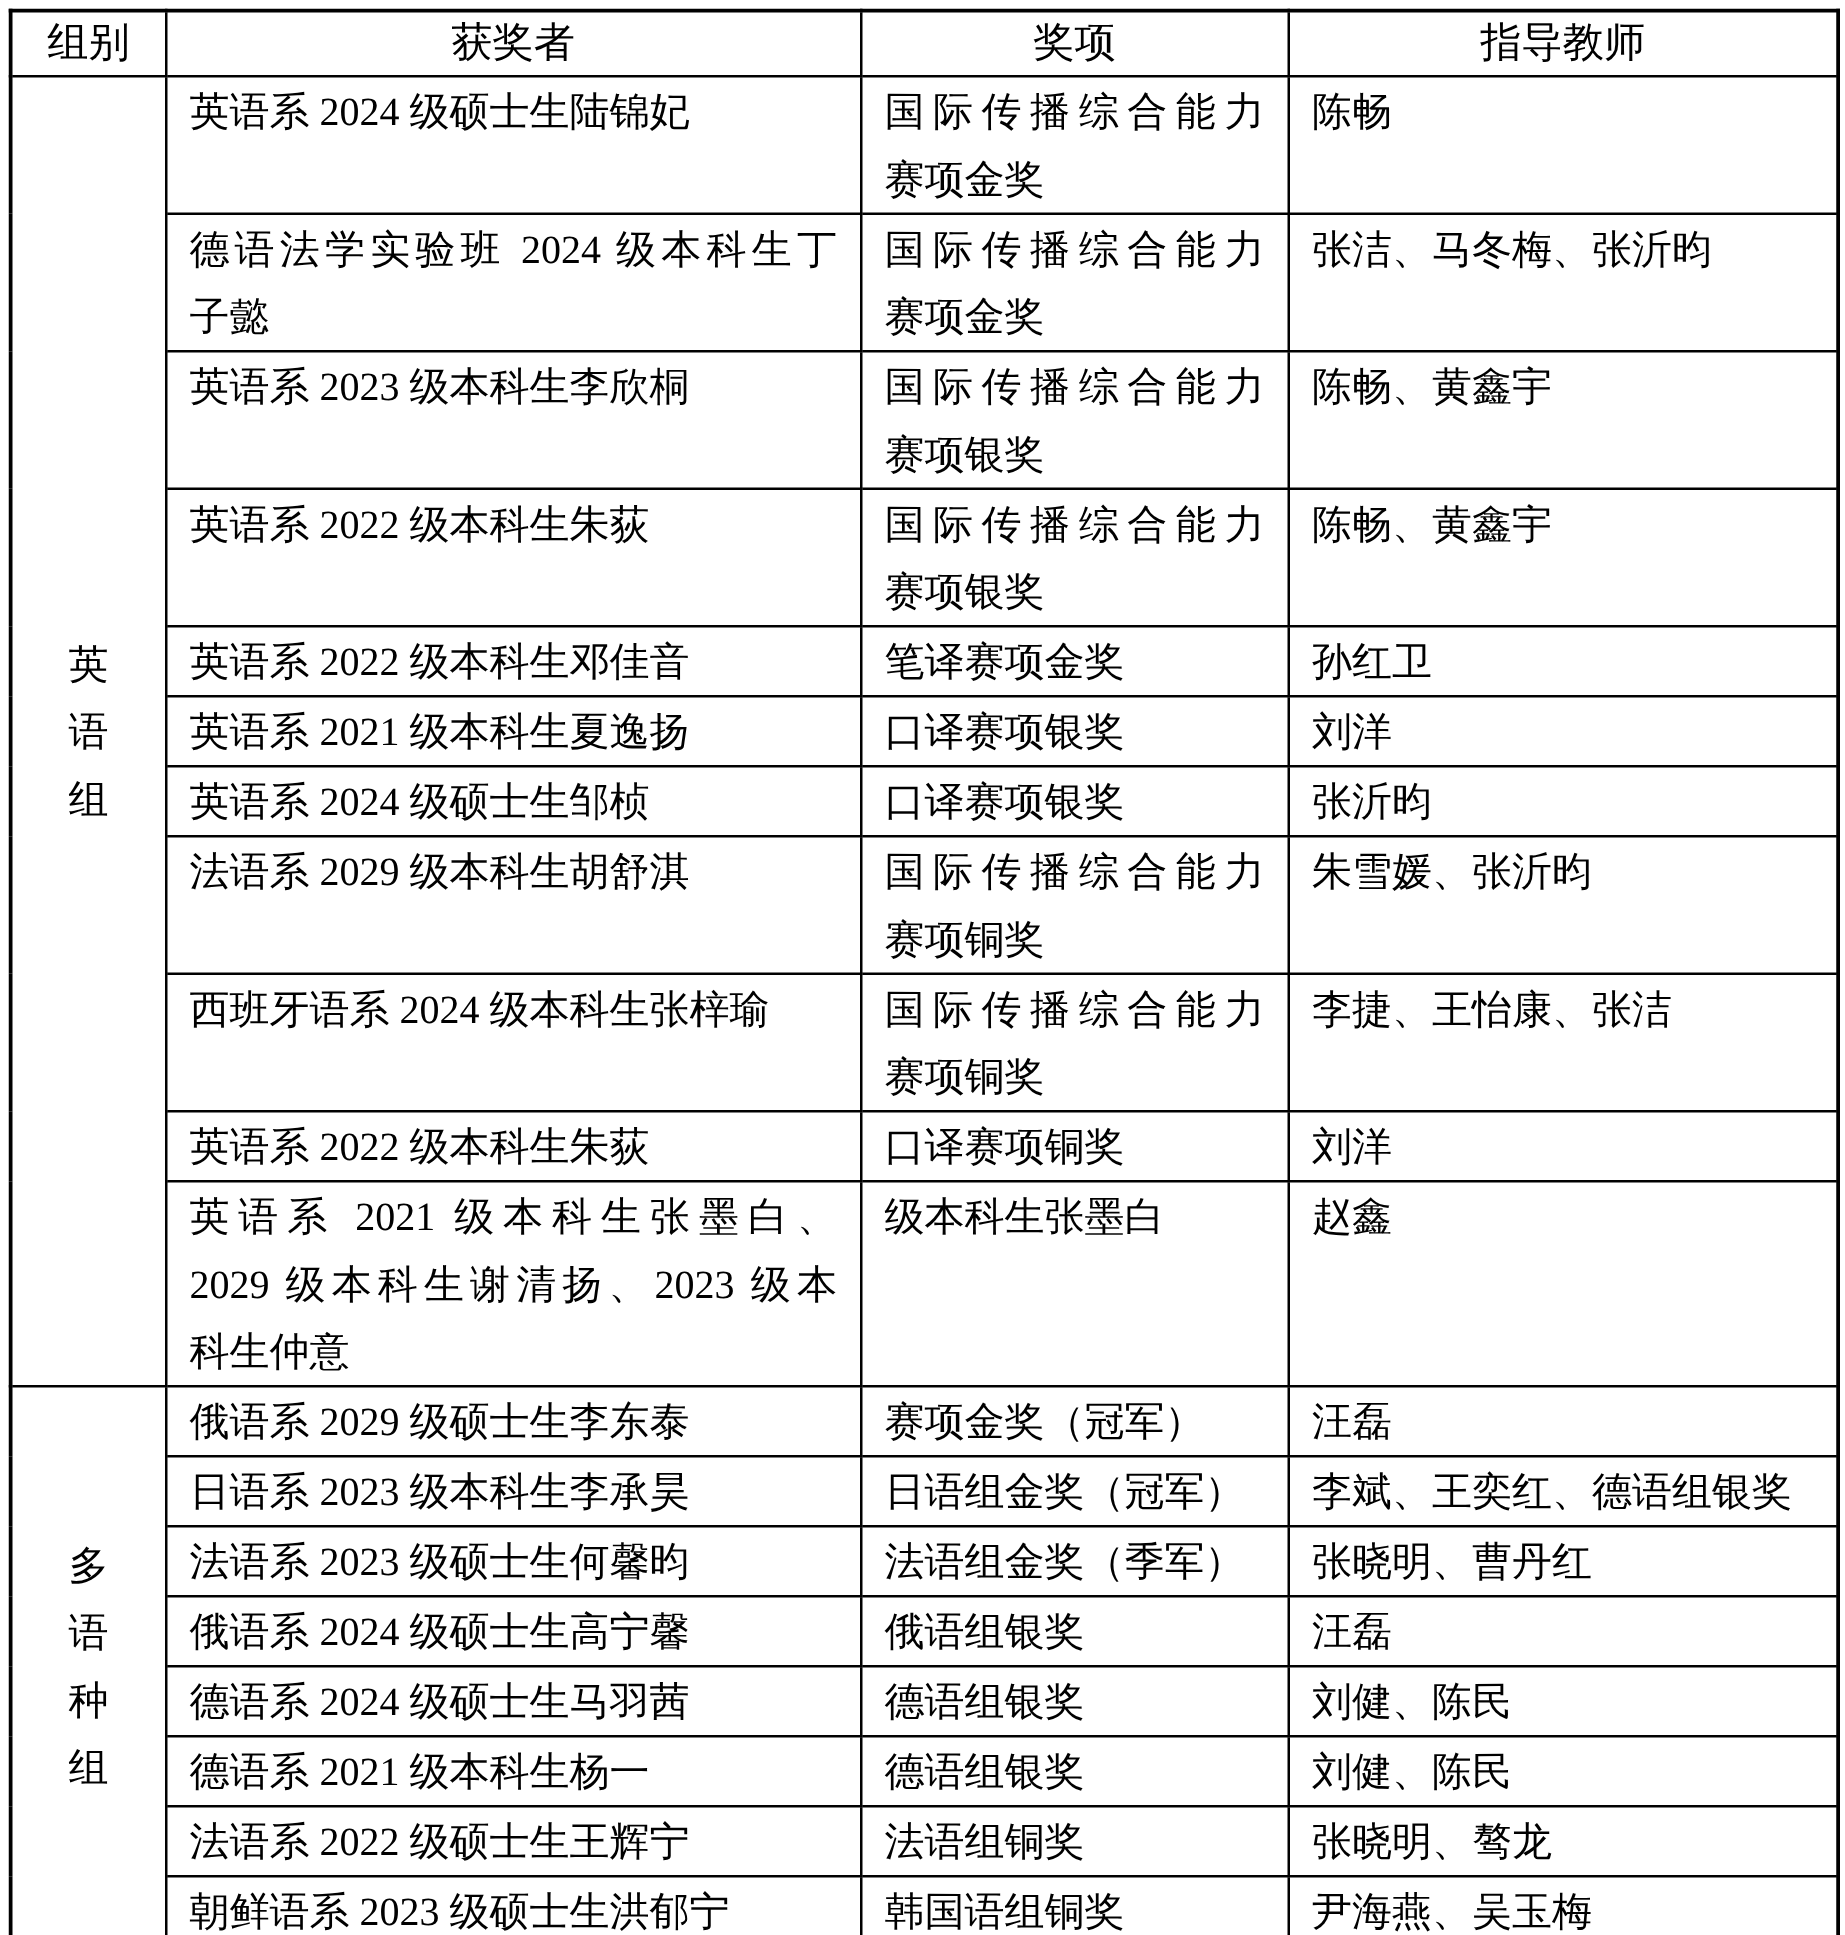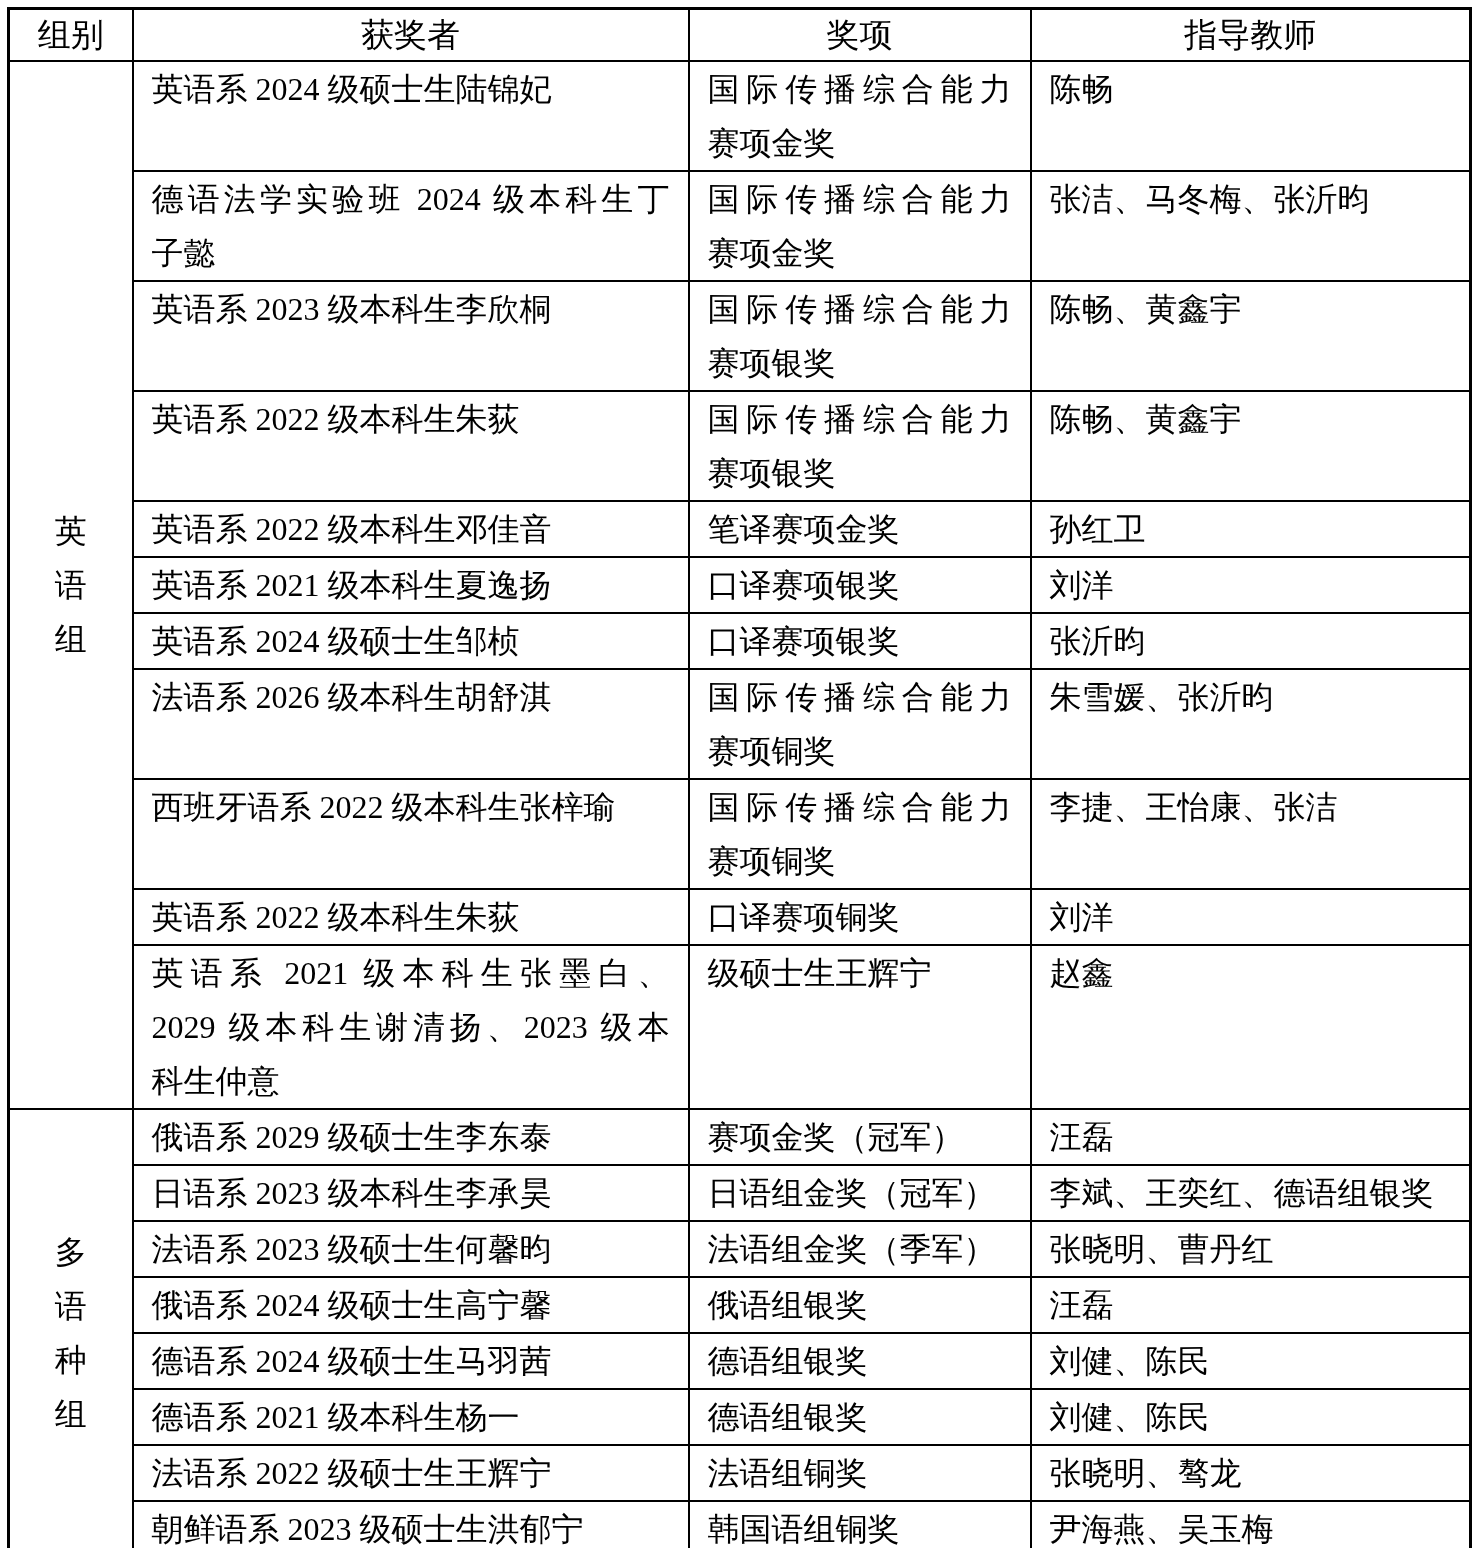--- a/index.html
+++ b/index.html
@@ -162,33 +162,33 @@
           </td>
           <td class="body-cell">
             <div class="line">口译赛项银奖</div>
           </td>
           <td class="body-cell">
             <div class="line">张沂昀</div>
           </td>
         </tr>
         <tr>
           <td class="body-cell">
-            <div class="line">法语系 2026 级本科生胡舒淇</div>
+            <div class="line">法语系 2029 级本科生胡舒淇</div>
           </td>
           <td class="body-cell">
             <div class="line jline">国际传播综合能力</div>
             <div class="line">赛项铜奖</div>
           </td>
           <td class="body-cell">
             <div class="line">朱雪媛、张沂昀</div>
           </td>
         </tr>
         <tr>
           <td class="body-cell">
-            <div class="line">西班牙语系 2022 级本科生张梓瑜</div>
+            <div class="line">西班牙语系 2024 级本科生张梓瑜</div>
           </td>
           <td class="body-cell">
             <div class="line jline">国际传播综合能力</div>
             <div class="line">赛项铜奖</div>
           </td>
           <td class="body-cell">
             <div class="line">李捷、王怡康、张洁</div>
           </td>
         </tr>
         <tr>
@@ -202,21 +202,21 @@
             <div class="line">刘洋</div>
           </td>
         </tr>
         <tr>
           <td class="body-cell">
             <div class="line jline">英语系 2021 级本科生张墨白、</div>
             <div class="line jline">2029 级本科生谢清扬、2023 级本</div>
             <div class="line">科生仲意</div>
           </td>
           <td class="body-cell">
-            <div class="line">级硕士生王辉宁</div>
+            <div class="line">级本科生张墨白</div>
           </td>
           <td class="body-cell">
             <div class="line">赵鑫</div>
           </td>
         </tr>
         <tr>
           <td class="group-cell" rowspan="8">多
 语
 种
 组</td>

